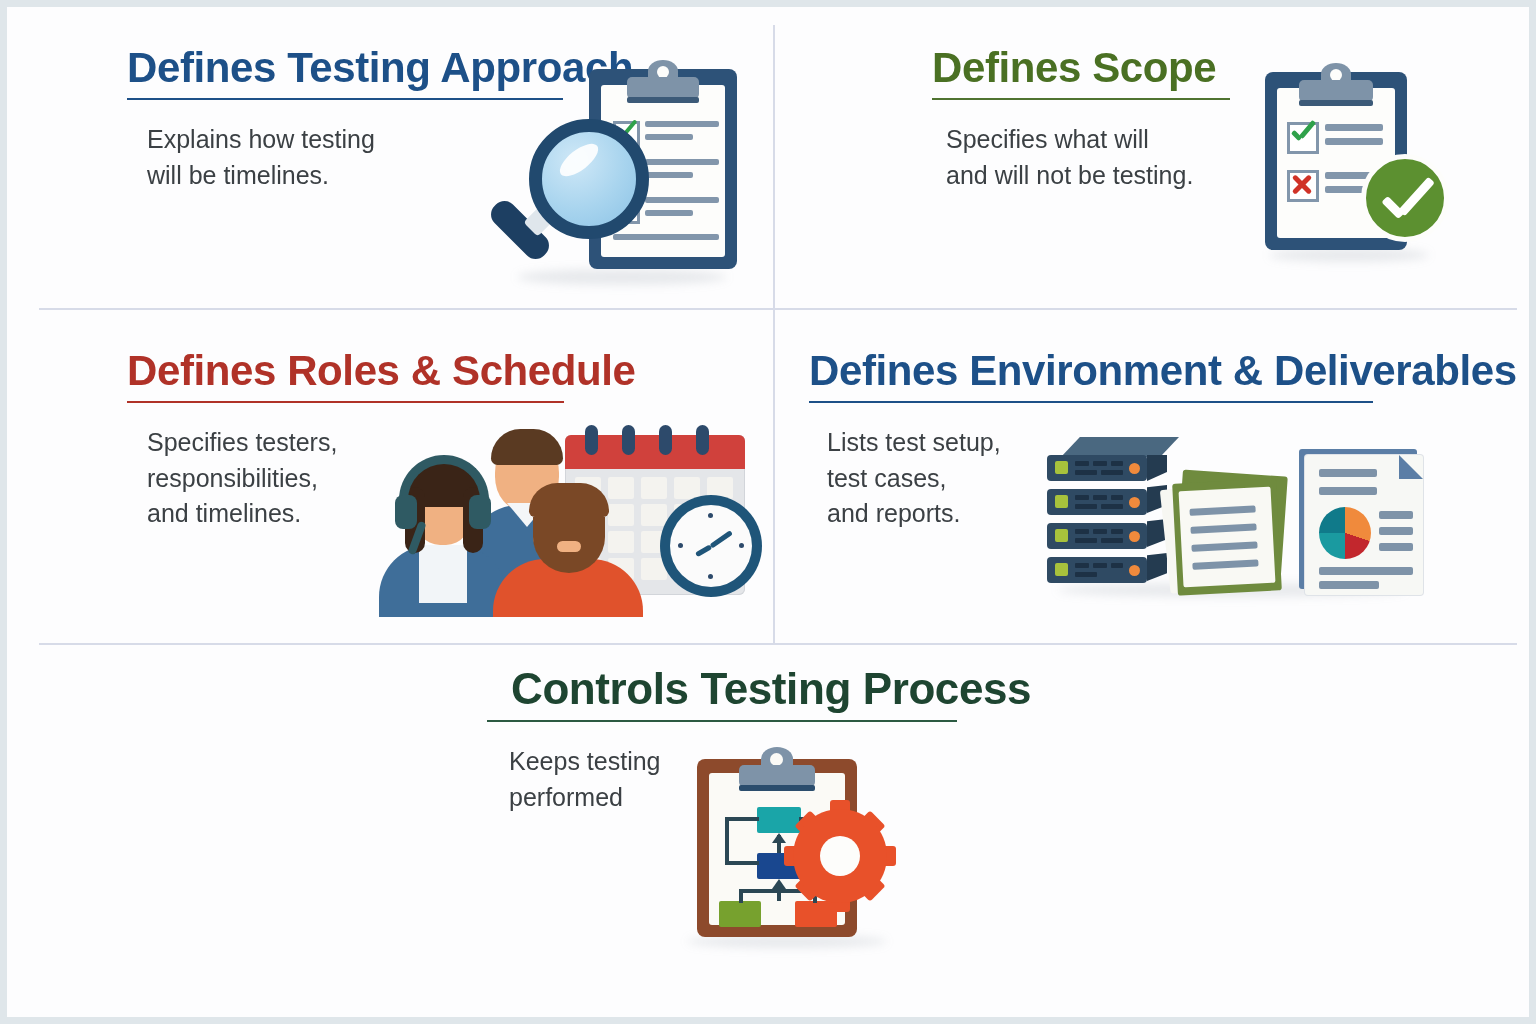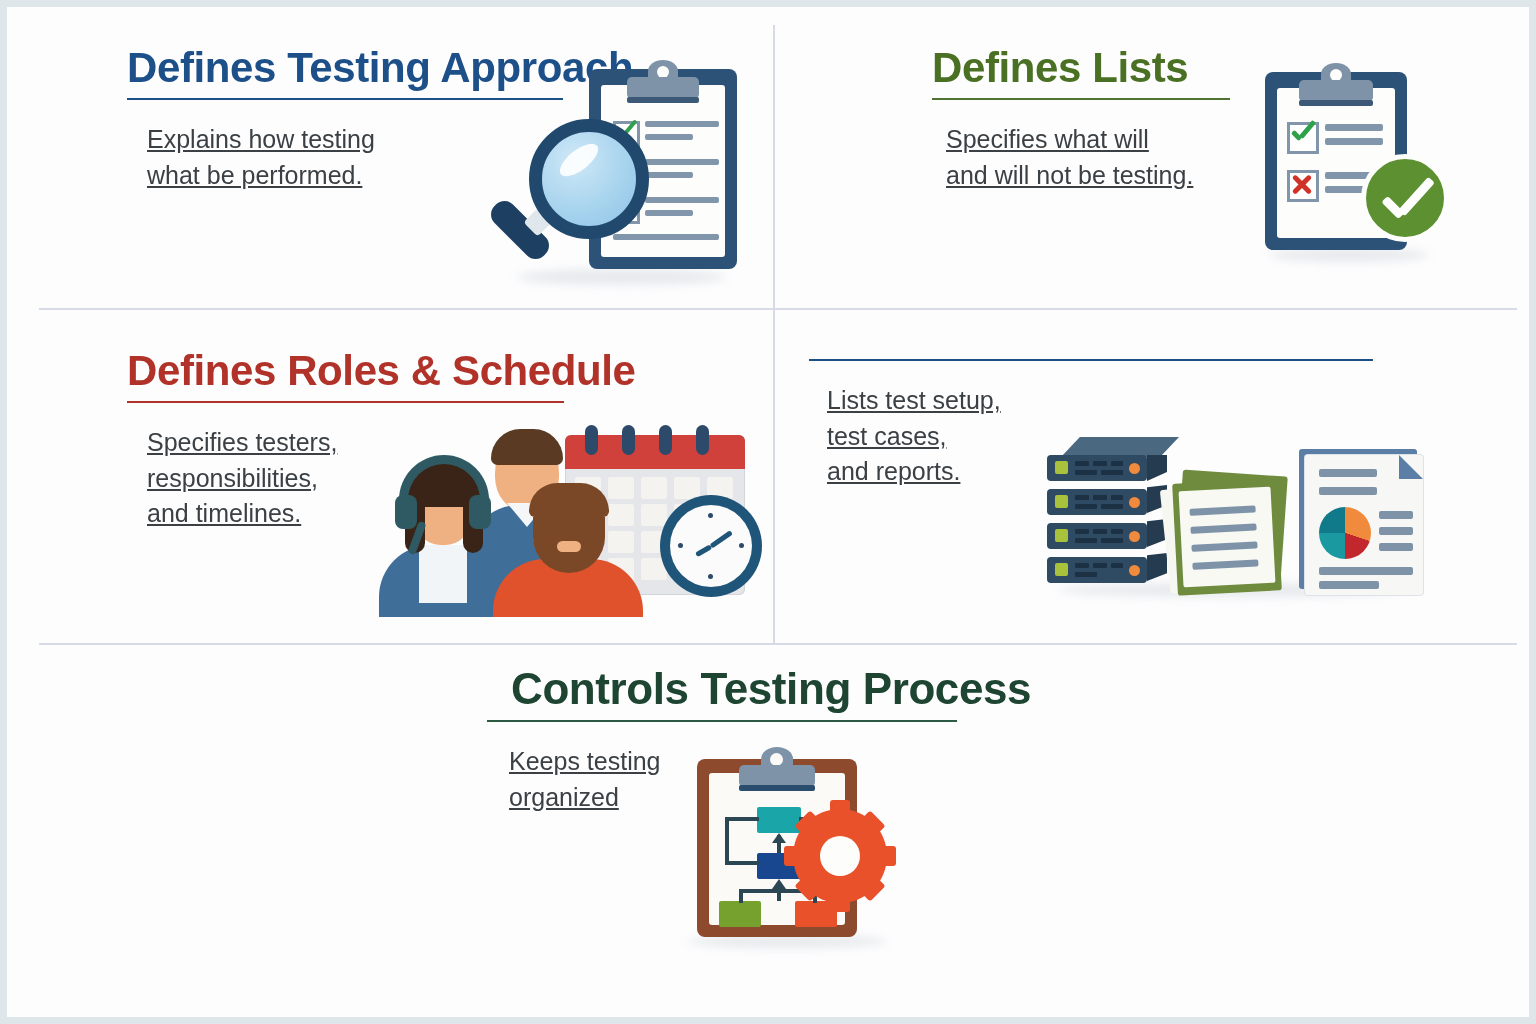--- a/index.html
+++ b/index.html
@@ -54,21 +54,21 @@
     height: 2px;
     margin-top: 9px;
   }
   .cell-body {
     color: #3b4044;
     line-height: 1.42;
     font-size: 25px;
     margin-top: 22px;
     font-family: "Liberation Sans", "DejaVu Sans", sans-serif;
   }
-  .cell-body div { white-space: nowrap; text-decoration: underline; }
+  .cell-body div { white-space: nowrap; }
 
   .icon-wrap { position: absolute; }
 
   
   
   .cb { position:absolute; }
   .cb-board {
     position:absolute; left:0; top:0; width:100%; height:100%;
     border-radius:8px;
   }
@@ -206,21 +206,21 @@
 
     <div class="hdiv" style="left:32px; top:301px; width:1478px;"></div>
     <div class="hdiv" style="left:32px; top:636px; width:1478px;"></div>
     <div class="vdiv" style="left:766px; top:18px; height:618px;"></div>
 
     <div class="cell" style="left:120px; top:40px; width:640px; height:250px;">
       <div class="cell-title" style="font-size:42px; color:#1d5088;">Defines Testing Approach</div>
       <div class="title-rule" style="width:436px; background:#1d5088;"></div>
       <div class="cell-body" style="margin-left:20px;">
         <div>Explains how testing</div>
-        <div>what be performed.</div>
+        <div>will be timelines.</div>
       </div>
     </div>
 
     <div class="icon-wrap" style="left:470px; top:50px; width:290px; height:230px;">
       <div class="shadow-ellipse" style="left:40px; top:212px; width:210px; height:16px;"></div>
 
       <div class="cb" style="left:112px; top:12px; width:148px; height:200px;">
         <div class="cb-board" style="background:#2d5278;"></div>
         <div class="cb-page" style="left:12px; top:16px; right:12px; bottom:12px;"></div>
         <div class="cb-clip-top" style="left:59px; top:-9px; width:30px; height:22px;"></div>
@@ -251,21 +251,21 @@
       </div>
 
       <div class="mag-handle" style="left:8px; top:160px; width:70px; height:26px; transform:rotate(45deg);"></div>
       <div class="mag-collar" style="left:52px; top:152px; width:20px; height:24px; transform:rotate(45deg);"></div>
       <div class="mag-ring" style="left:52px; top:62px; width:120px; height:120px;">
         <div class="mag-gloss" style="left:14px; top:18px;"></div>
       </div>
     </div>
 
     <div class="cell" style="left:925px; top:40px; width:560px; height:250px;">
-      <div class="cell-title" style="font-size:42px; color:#4a7023; text-align:left;">Defines Lists</div>
+      <div class="cell-title" style="font-size:42px; color:#4a7023; text-align:left;">Defines Scope</div>
       <div class="title-rule" style="width:298px; background:#4f7330;"></div>
       <div class="cell-body" style="margin-left:14px;">
         <div>Specifies what will</div>
         <div>and will not be testing.</div>
       </div>
     </div>
 
     <div class="icon-wrap" style="left:1252px; top:55px; width:200px; height:200px;">
       <div class="shadow-ellipse" style="left:10px; top:186px; width:160px; height:14px;"></div>
       <div class="cb" style="left:6px; top:10px; width:142px; height:178px;">
@@ -366,20 +366,21 @@
       <div style="position:absolute; left:56px; top:104px; width:8px; height:34px; background:#2f5a63; border-radius:5px; transform:rotate(20deg);"></div>
 
       <div class="person-body" style="left:136px; top:142px; width:150px; height:58px; background:#e0522c;"></div>
       <div class="person-head" style="left:176px; top:72px; width:72px; height:82px; background:#f0b182;"></div>
       <div style="position:absolute; left:176px; top:100px; width:72px; height:56px; background:#7a4826; border-radius:0 0 36px 36px;"></div>
       <div style="position:absolute; left:200px; top:124px; width:24px; height:11px; background:#f0b182; border-radius:6px;"></div>
       <div class="hair" style="left:172px; top:66px; width:80px; height:34px; background:#7a4826; border-radius:40px 40px 8px 8px;"></div>
     </div>
 
     <div class="cell" style="left:802px; top:343px; width:700px; height:280px;">
+      <div class="cell-title" style="font-size:42px; color:#1d5088;">Defines Environment &amp; Deliverables</div>
       <div class="title-rule" style="width:564px; background:#1d5088;"></div>
       <div class="cell-body" style="margin-left:18px;">
         <div>Lists test setup,</div>
         <div>test cases,</div>
         <div>and reports.</div>
       </div>
     </div>
 
     <div class="icon-wrap" style="left:1030px; top:420px; width:400px; height:180px;">
       <div class="shadow-ellipse" style="left:20px; top:156px; width:350px; height:14px;"></div>
@@ -451,21 +452,21 @@
         <div class="doc-line" style="left:14px; top:126px; width:60px; height:8px;"></div>
       </div>
       <div style="position:absolute; left:362px; top:28px; width:24px; height:24px; background:#5b7ea6; clip-path:polygon(0 0,100% 100%,0 100%);"></div>
     </div>
 
     <div class="cell" style="left:480px; top:660px; width:640px; height:280px;">
       <div class="cell-title" style="font-size:44px; color:#1e4531; padding-left:24px;">Controls Testing Process</div>
       <div class="title-rule" style="width:470px; background:#2c5a42;"></div>
       <div class="cell-body" style="margin-left:22px;">
         <div>Keeps testing</div>
-        <div>organized</div>
+        <div>performed</div>
       </div>
     </div>
 
     <div class="icon-wrap" style="left:660px; top:730px; width:250px; height:210px;">
       <div class="shadow-ellipse" style="left:20px; top:198px; width:200px; height:13px;"></div>
 
       <div class="cb" style="left:30px; top:22px; width:160px; height:178px;">
         <div class="cb-board" style="background:#8d4a2c;"></div>
         <div class="cb-page" style="left:12px; top:14px; right:12px; bottom:12px; background:#fbfaf6;"></div>
         <div class="cb-clip-top" style="left:64px; top:-12px; width:32px; height:24px; background:#7e93a8;"></div>

